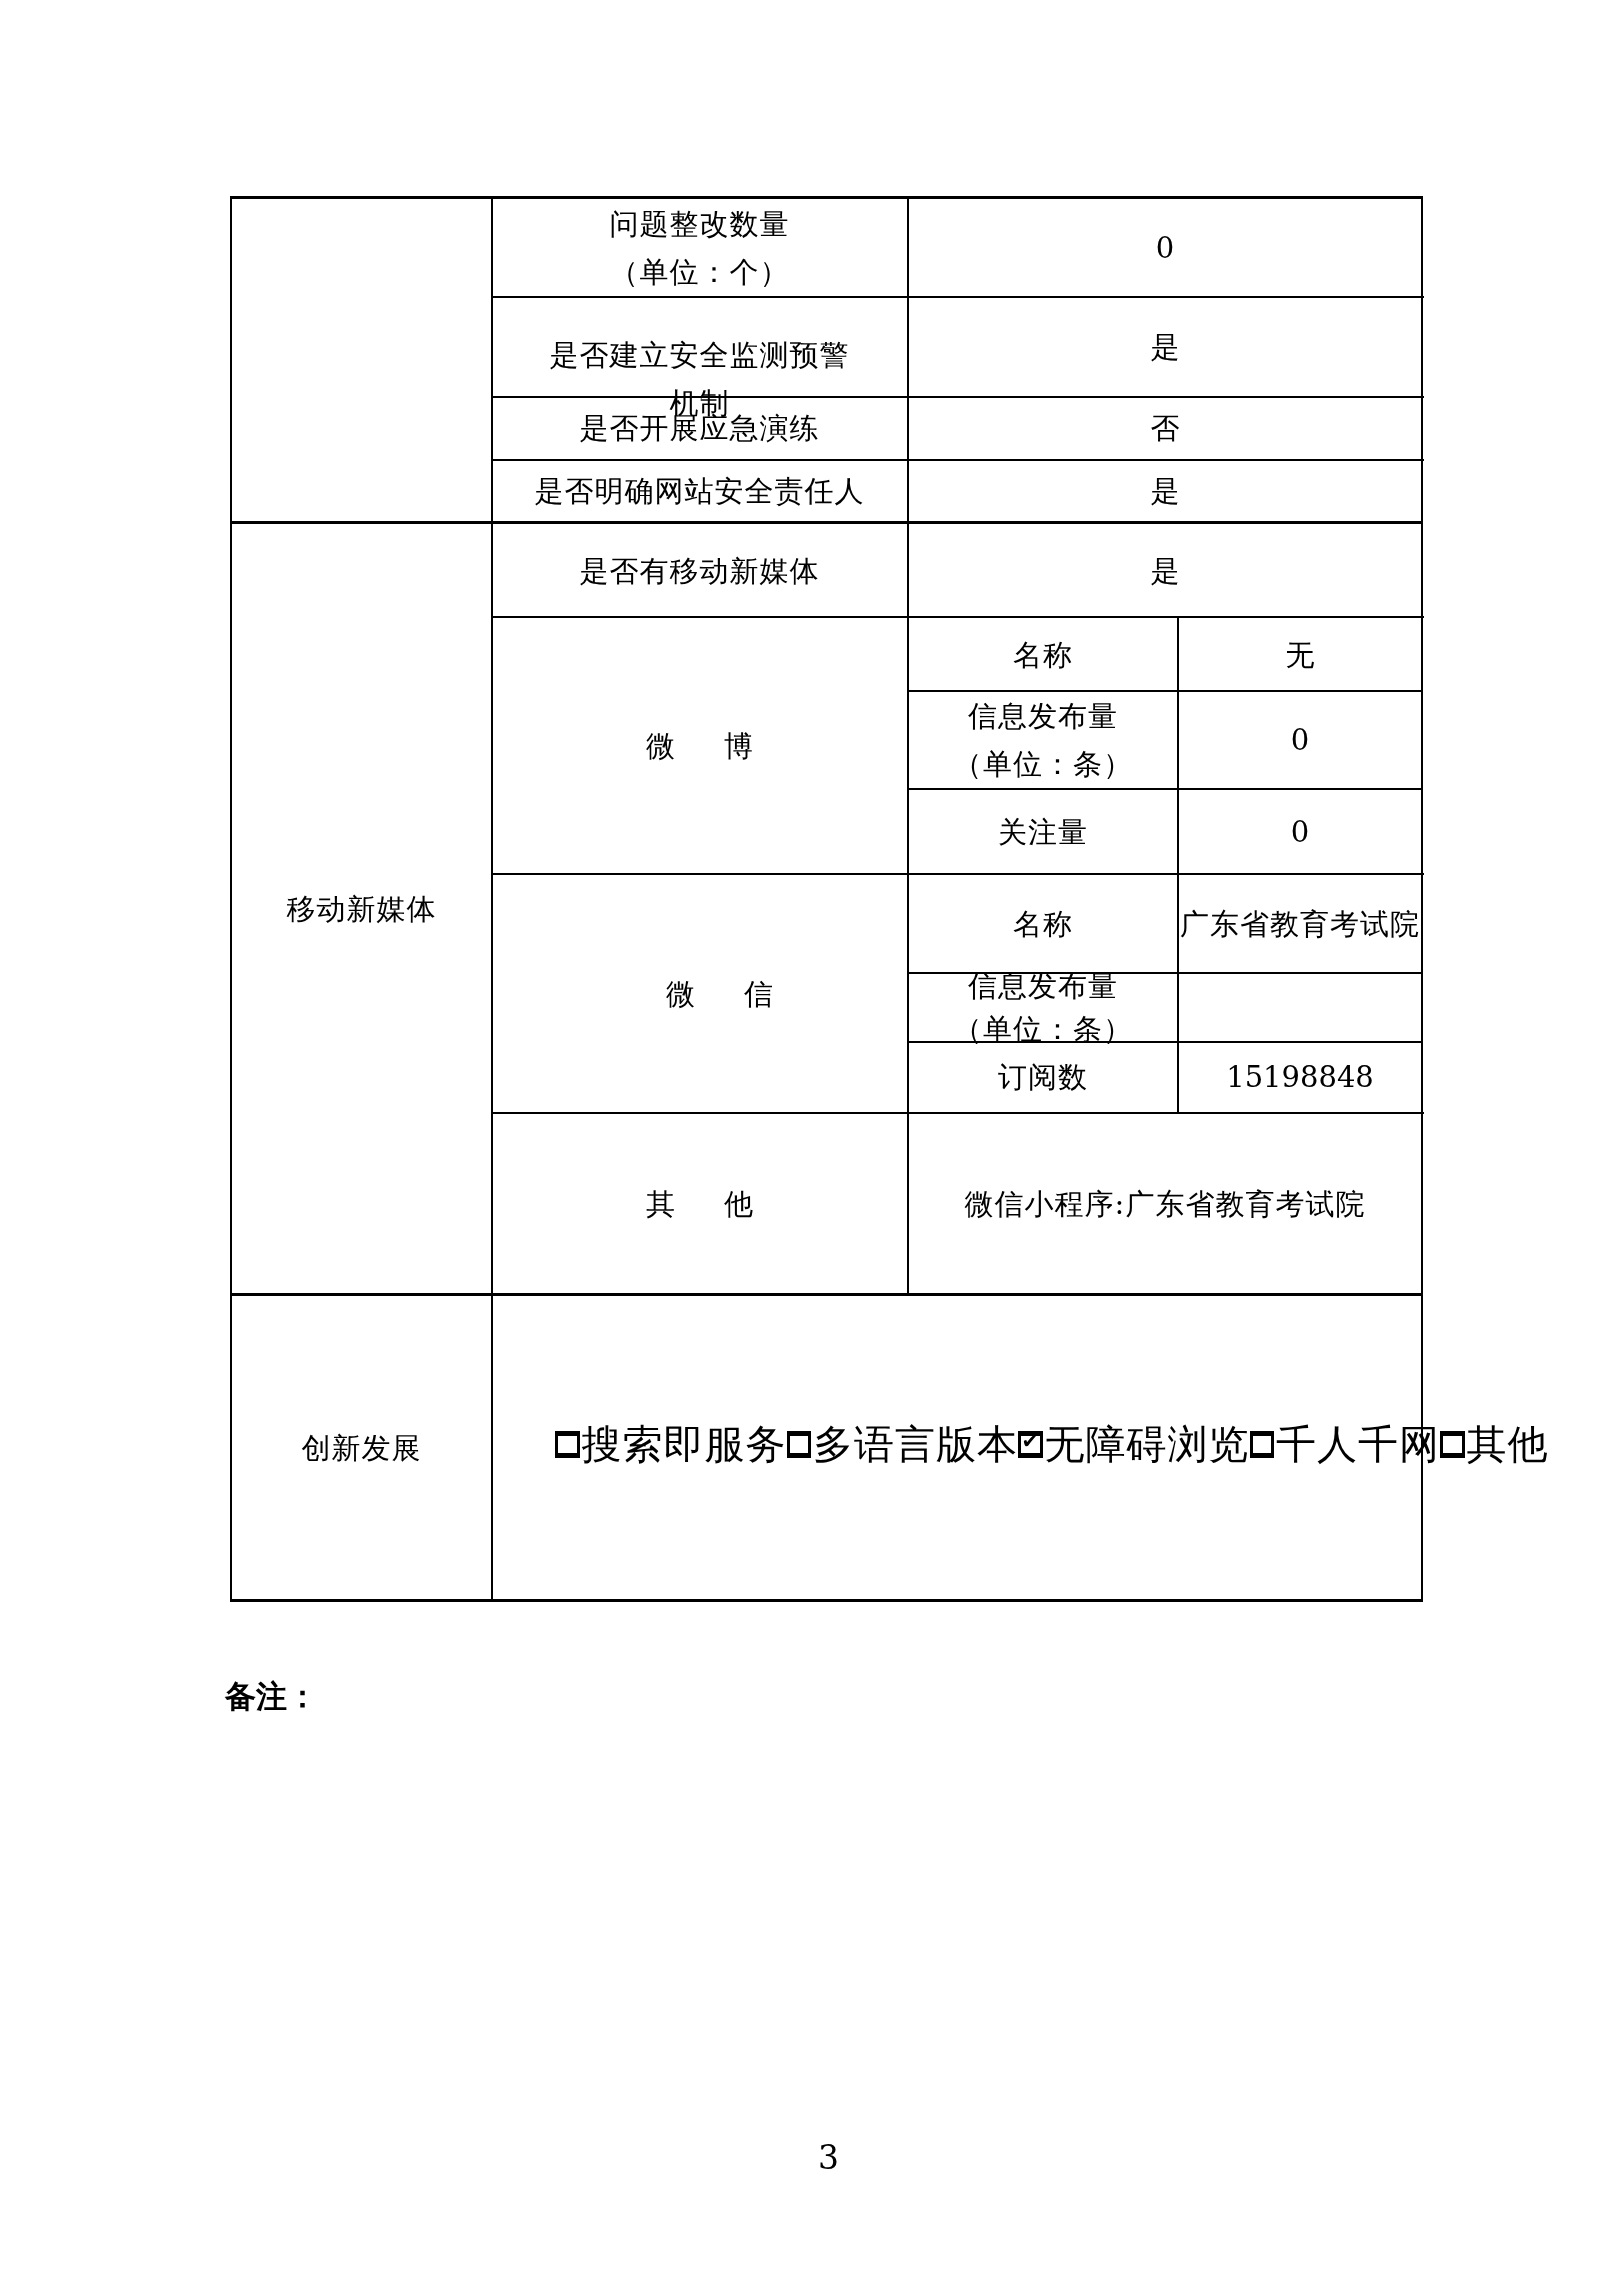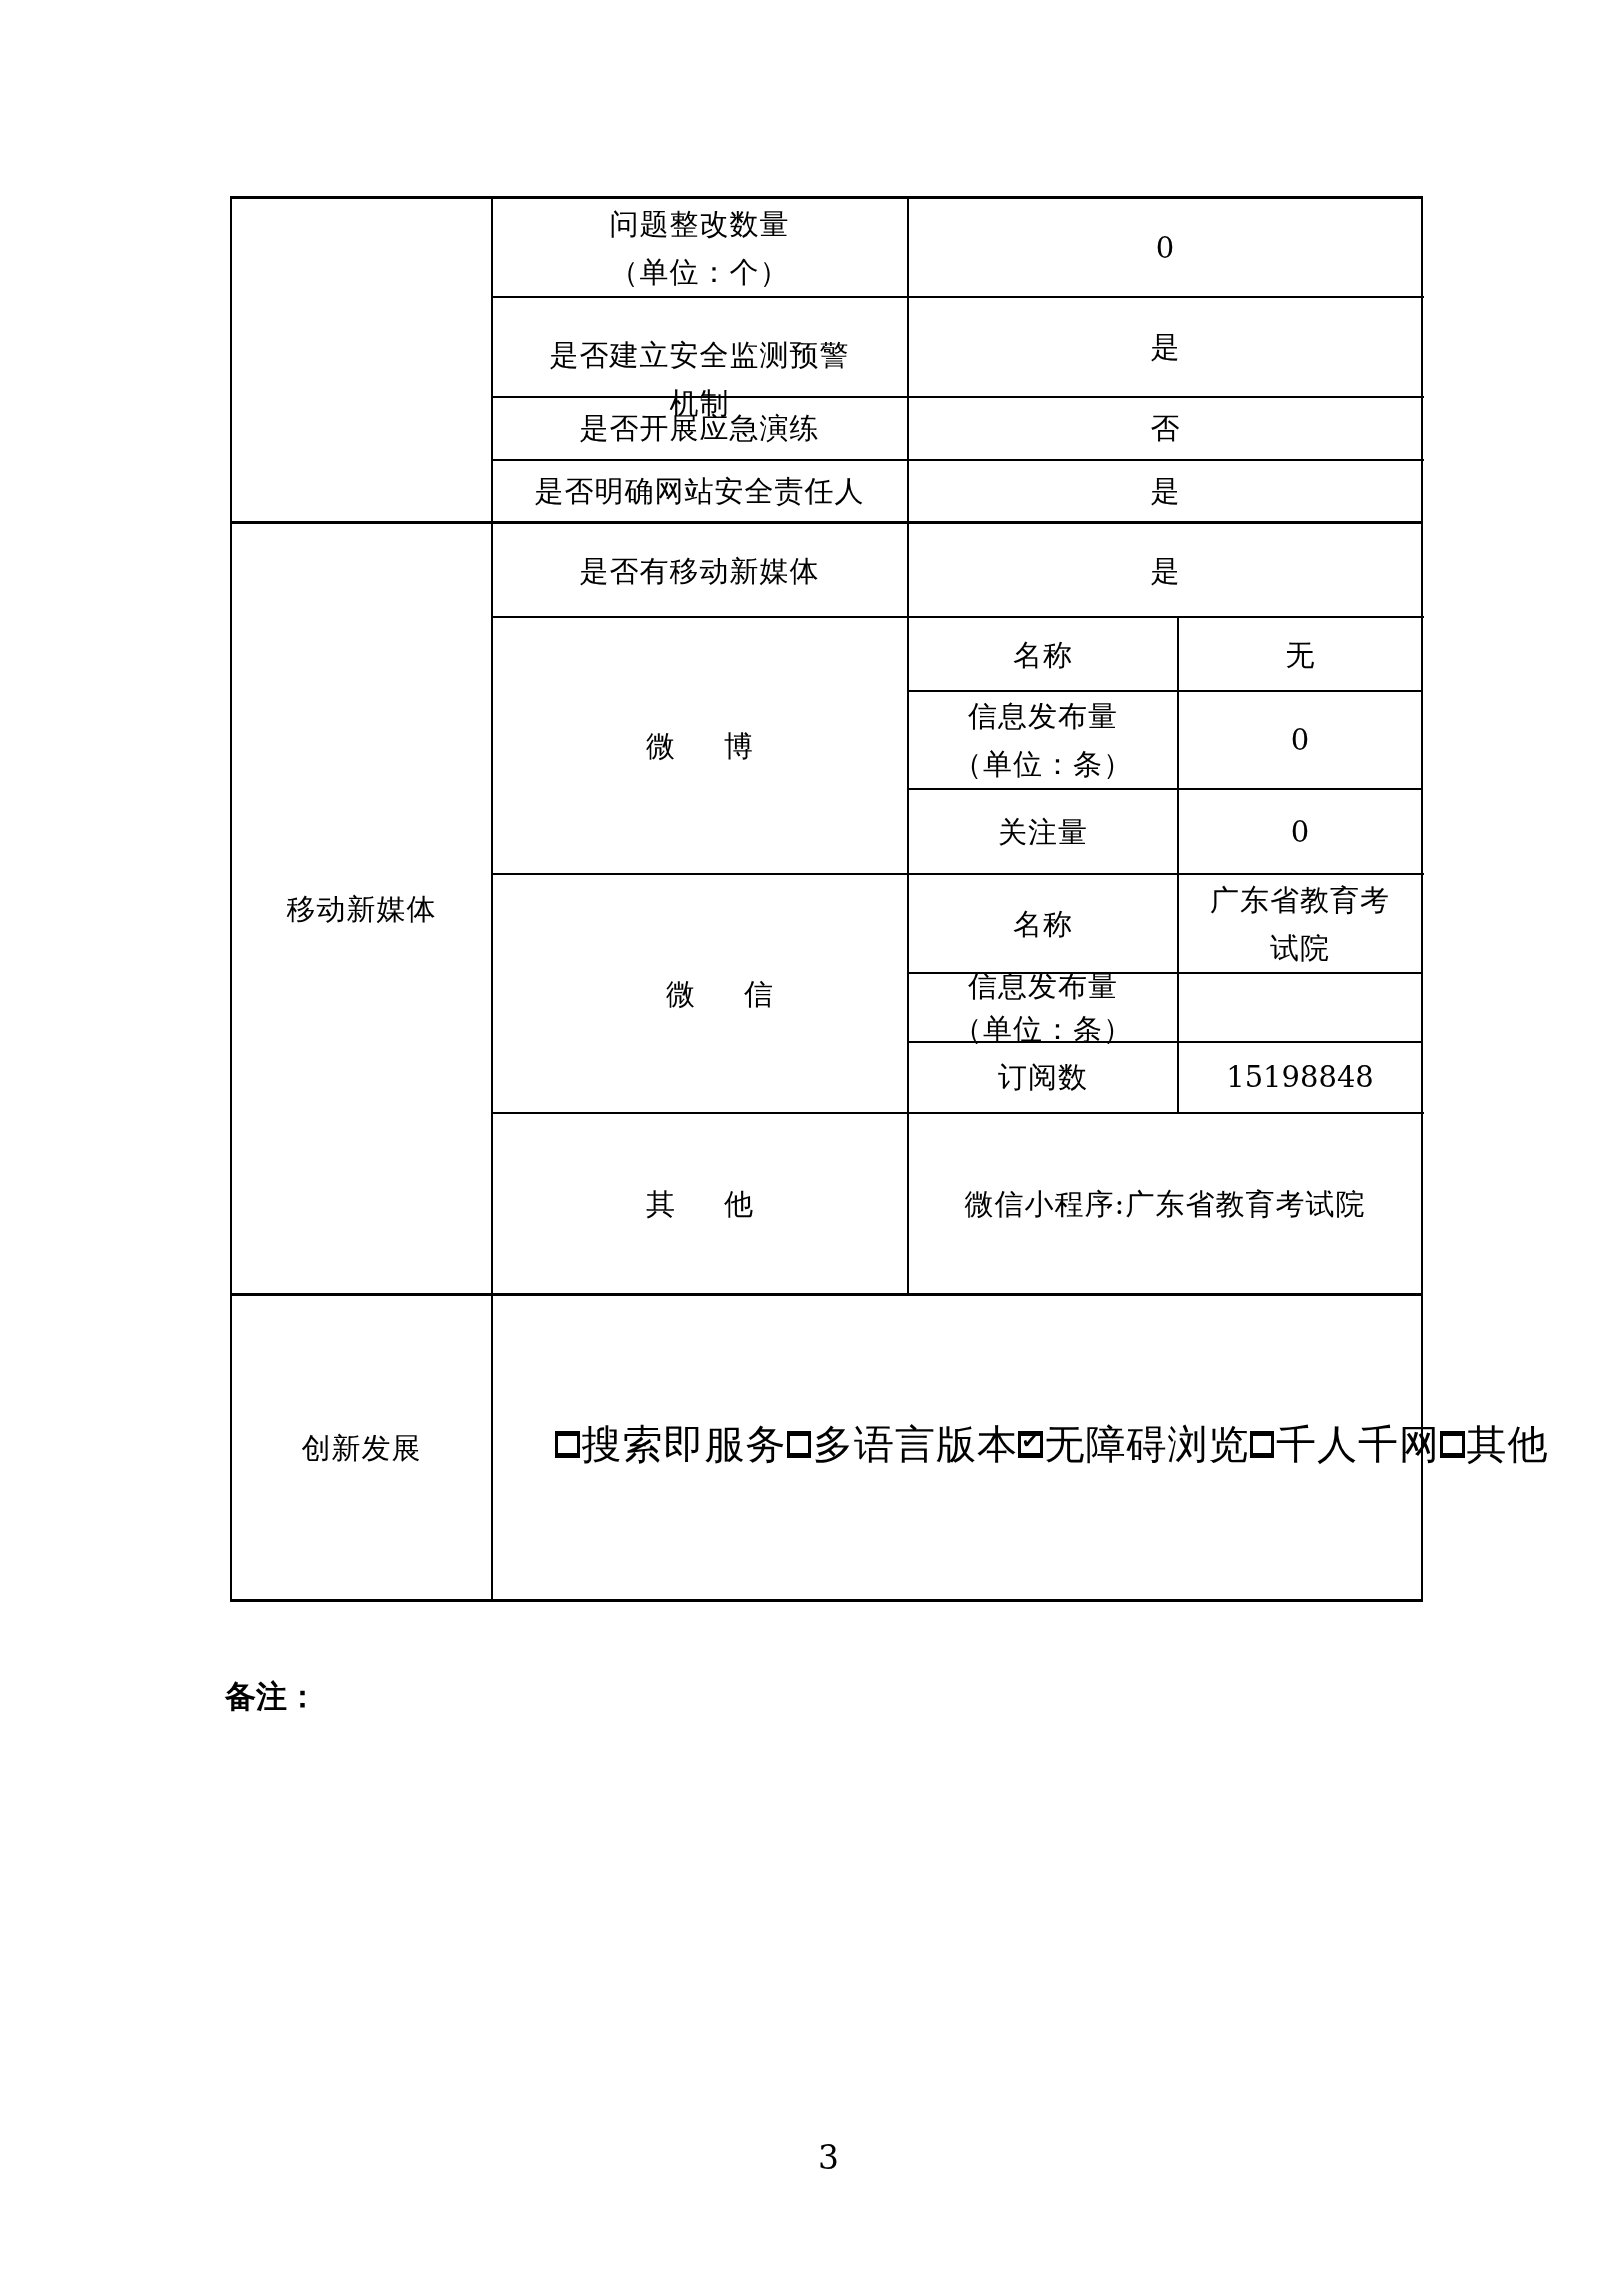--- a/index.html
+++ b/index.html
@@ -87,21 +87,21 @@
     <span>（单位：条）</span>
   </div>
   <div class="cell" style="left:949px;top:496px;width:242px;height:96px;">0</div>
   <div class="cell wide" style="left:679px;top:594px;width:268px;height:84px;">关注量</div>
   <div class="cell" style="left:949px;top:594px;width:242px;height:84px;">0</div>
 
   <div class="cell" style="left:262px;top:679px;width:415px;height:237px;padding-left:40px;">
     <span class="sp">微信</span>
   </div>
   <div class="cell wide" style="left:679px;top:679px;width:268px;height:97px;">名称</div>
-  <div class="cell wide" style="left:949px;top:679px;width:242px;height:97px;flex-direction:column;">
+  <div class="cell wide" style="left:949px;top:679px;width:242px;height:97px;flex-direction:row;">
     <span>广东省教育考</span>
     <span>试院</span>
   </div>
   <div class="cell wide" style="left:679px;top:778px;width:268px;height:67px;flex-direction:column;line-height:43px;">
     <span>信息发布量</span>
     <span>（单位：条）</span>
   </div>
   <div class="cell wide" style="left:679px;top:846px;width:268px;height:70px;">订阅数</div>
   <div class="cell" style="left:949px;top:846px;width:242px;height:70px;">15198848</div>
 

